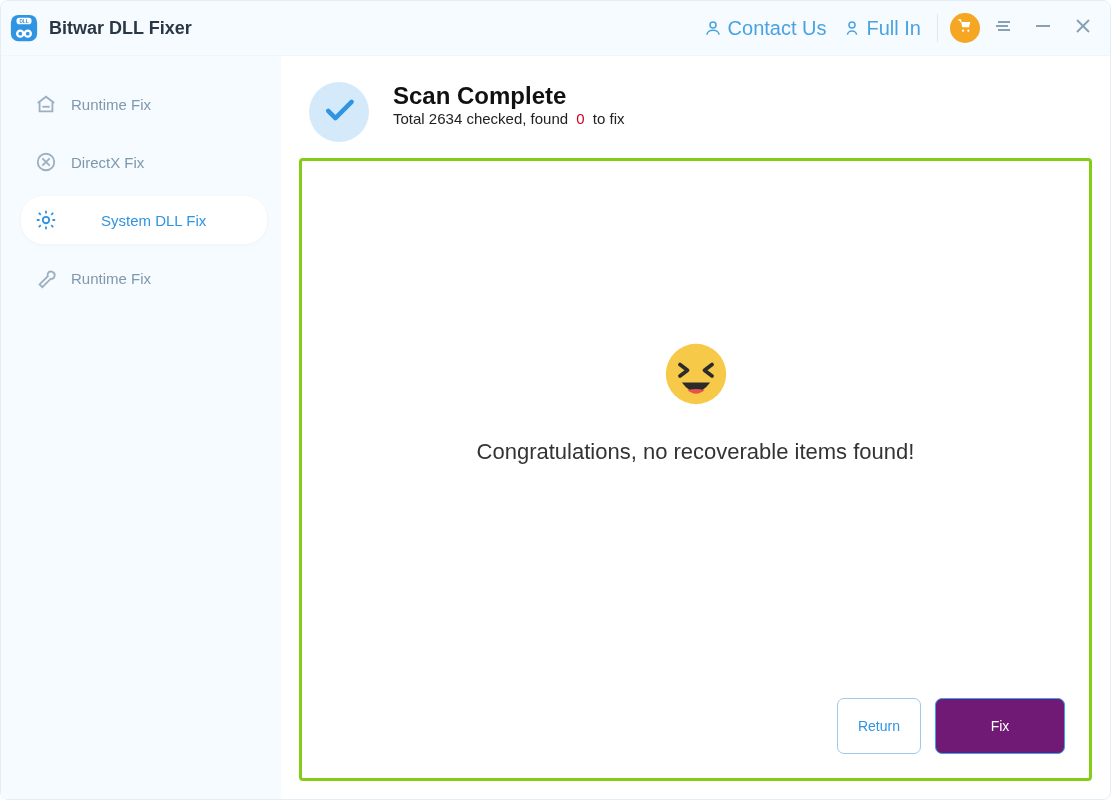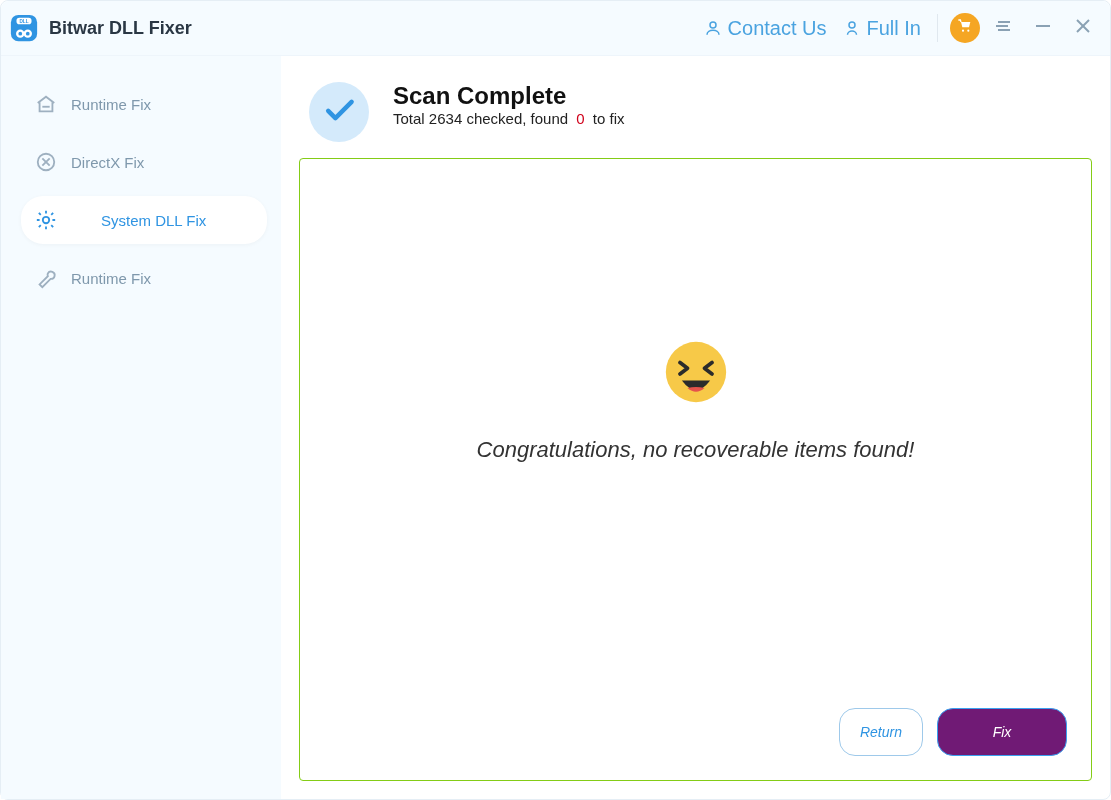--- a/index.html
+++ b/index.html
@@ -72,36 +72,35 @@
     display:flex; gap:24px; padding: 8px 10px 16px 10px;
   }
   .check-badge {
     width:60px; height:60px; border-radius:50%;
     background:#d4eafb; display:flex; align-items:center; justify-content:center;
   }
   .result-title { font-size:24px; font-weight:700; color:#111; }
   .result-sub { font-size:15px; color:#222; }
   .result-sub .zero { color:#d0021b; margin: 0 4px; }
   .result-panel {
-    flex:1; border:1px solid #84cc16; border-radius:4px;
+    flex:1; border:3px solid #84cc16; border-radius:4px;
     display:flex; flex-direction:column;
     padding-top: 180px;
     position:relative;
-    font-style:italic;
   }
   .smiley-wrap { display:flex; flex-direction:column; align-items:center; gap:28px; }
   .congrats { font-size:22px; color:#333; }
   .footer-btns {
     position:absolute; right:24px; bottom:24px;
     display:flex; gap:14px;
   }
   .btn {
-    min-width:80px; height:48px; padding:16px 20px;
+    min-width:80px; height:56px; padding:16px 20px;
     display:flex; align-items:center; justify-content:center;
-    font-size:14px; border-radius:16px; cursor:pointer;
+    font-size:14px; border-radius:7px; cursor:pointer;
   }
   .btn-outline { border:1px solid #9ec9ea; color:#2f94e2; background:#fff; }
   .btn-primary { border:1px solid #3aa0f0; color:#fff; background:#701a75; min-width:130px; }
 </style>
 </head>
 <body>
 
 <div class="app">
 
   <div class="titlebar">

